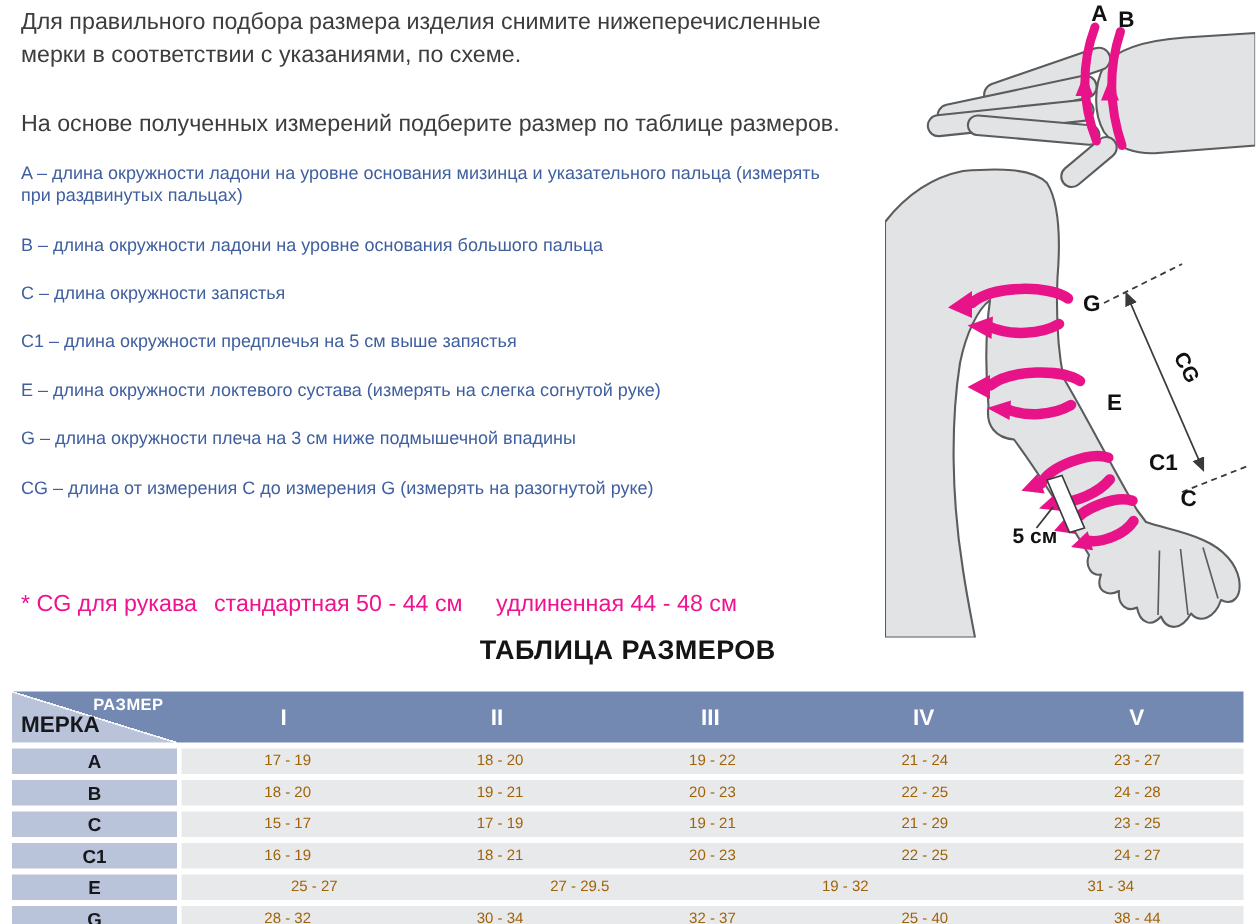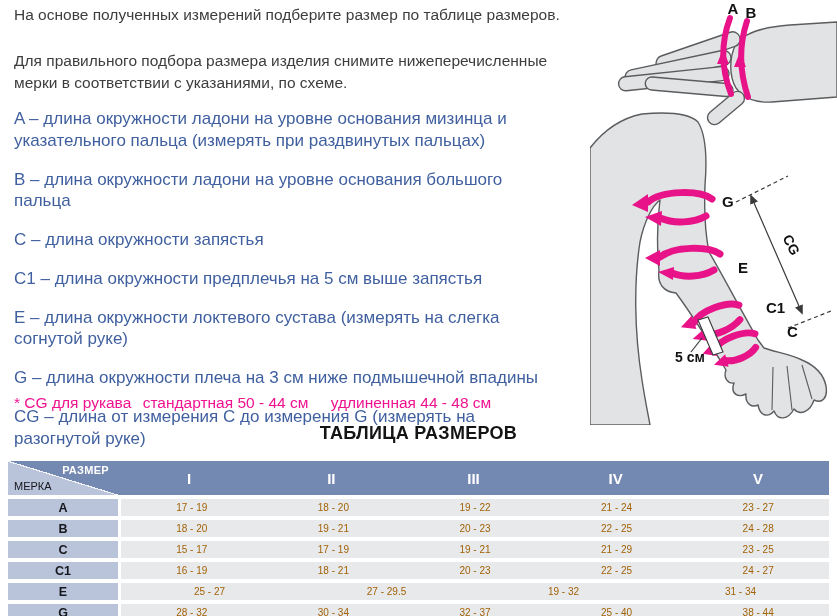--- a/index.html
+++ b/index.html
@@ -4,37 +4,37 @@
 <style>
   html,body { margin:0; padding:0; background:#fff; }
   .page { position:relative; width:837px; height:616px; background:#fff; overflow:hidden;
           font-family:"Liberation Sans","DejaVu Sans",sans-serif; }
 
   .intro { position:absolute; left:14px; top:4px; width:558px; font-size:15.5px;
            color:#3d3d3d; line-height:1.42; }
   .intro p { margin:0; }
   .intro p + p { margin-top:24px; }
 
-  .mlist { position:absolute; left:14px; top:108px; width:548px; font-size:17px;
+  .mlist { position:absolute; left:14px; top:108px; width:548px; font-size:12px;
            color:#3f5f9f; line-height:1.28; }
   .mlist p { margin:0 0 17px; }
 
   .note { position:absolute; left:14px; top:394px; font-size:15.5px; color:#ef1390; white-space:nowrap; }
   .note .gap1 { margin-left:7px; }
   .note .gap2 { margin-left:18px; }
 
   .table-title { position:absolute; top:423px; left:0; width:100%; text-align:center;
                  font-size:18px; font-weight:bold; color:#141414; letter-spacing:.3px; }
 
   .size-table { position:absolute; left:8px; top:461px; width:821px; }
   .thead { display:flex; height:34px; }
   .corner { width:110px; position:relative;
             background:linear-gradient(to bottom left,#7489b1 49.4%,#f2f4f7 49.4%,#f2f4f7 51.2%,#b9c3d9 51.2%); }
   .c-size { position:absolute; top:3px; right:9px; font-size:11px; font-weight:bold; color:#fff; letter-spacing:.3px; }
-  .c-measure { position:absolute; bottom:3px; left:6px; font-size:11px; font-weight:normal; color:#16181d; }
+  .c-measure { position:absolute; bottom:3px; left:6px; font-size:15px; font-weight:bold; color:#16181d; }
   .hcols { flex:1; display:flex; background:#7489b1; }
   .hcol { flex:1; display:flex; align-items:center; justify-content:center;
           color:#fff; font-weight:bold; font-size:15px; }
   .trow { display:flex; height:17px; margin-top:4px; }
   .rlabel { width:110px; margin-right:3px; background:#b9c3d9; display:flex; align-items:center;
             justify-content:center; font-size:12.5px; font-weight:bold; color:#16181d; }
   .rcells { flex:1; display:flex; background:#e8e9eb; }
   .rcell { flex:1; display:flex; align-items:center; justify-content:center;
            font-size:10px; color:#a16207; }
 
@@ -49,22 +49,22 @@
   .dash { stroke:#3a3a3a; stroke-width:1.2; stroke-dasharray:4 3; fill:none; }
   .thin { stroke:#3a3a3a; stroke-width:1.2; fill:none; }
   .bracket { fill:#fff; stroke:#3a3a3a; stroke-width:1.1; }
 </style>
 </head>
 <body>
 
 <div class="page">
 
   <div class="intro">
+    <p>Для правильного подбора размера изделия снимите нижеперечисленные мерки в соответствии с указаниями, по схеме.</p>
     <p>На основе полученных измерений подберите размер по таблице размеров.</p>
-    <p>Для правильного подбора размера изделия снимите нижеперечисленные мерки в соответствии с указаниями, по схеме.</p>
   </div>
 
   <div class="mlist">
     <p>A – длина окружности ладони на уровне основания мизинца и указательного пальца (измерять при раздвинутых пальцах)</p>
     <p>B – длина окружности ладони на уровне основания большого пальца</p>
     <p>C – длина окружности запястья</p>
     <p>C1 – длина окружности предплечья на 5 см выше запястья</p>
     <p>E – длина окружности локтевого сустава (измерять на слегка согнутой руке)</p>
     <p>G – длина окружности плеча на 3 см ниже подмышечной впадины</p>
     <p>CG – длина от измерения C до измерения G (измерять на разогнутой руке)</p>

